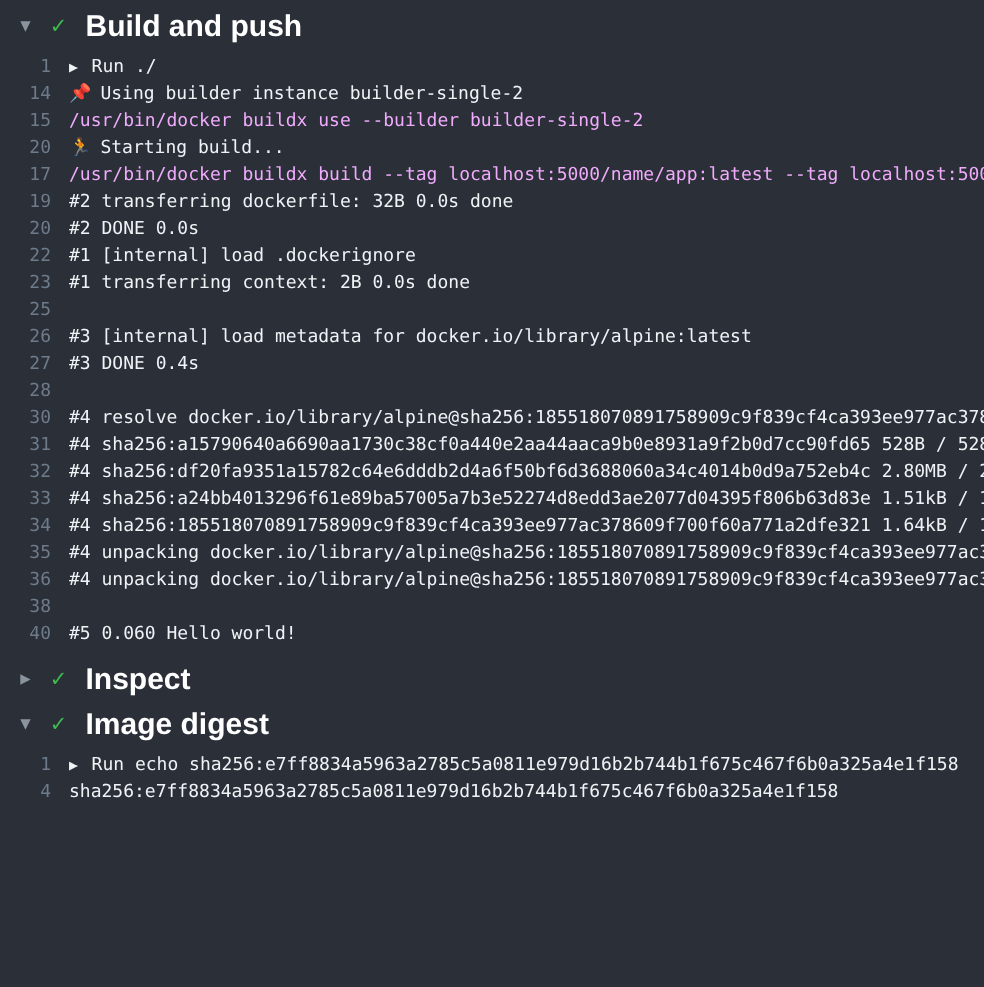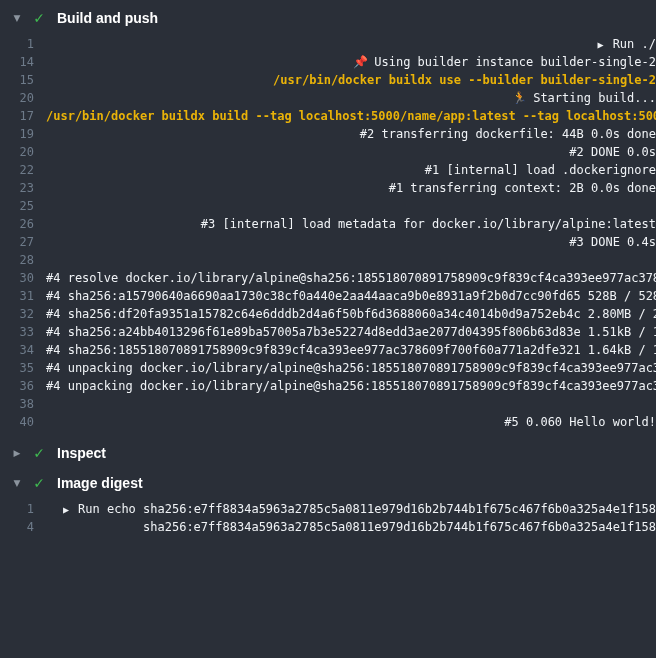--- a/index.html
+++ b/index.html
@@ -38,21 +38,21 @@
     text-align: center;
     color: #3fb950;
     font-weight: bold;
     font-size: 14px;
     font-family: "DejaVu Sans", "Liberation Sans", sans-serif;
   }
   .section-title {
     margin-left: 7px;
     color: #ffffff;
     font-weight: bold;
-    font-size: 14px;
+    font-size: 20px;
     font-family: "Liberation Sans", "DejaVu Sans", sans-serif;
   }
   .section-lines {
     padding: 2px 0 7px 0;
   }
   .log-line {
     display: flex;
     height: 18px;
     line-height: 18px;
     font-family: "DejaVu Sans Mono", "Liberation Mono", monospace;
@@ -68,25 +68,24 @@
     color: #6e7b8a;
     text-decoration: none;
     cursor: pointer;
     box-sizing: border-box;
     display: block;
   }
   .line-text {
     flex: 1;
     overflow: hidden;
     white-space: pre;
-    text-align: right;
   }
   .line-text .cmd {
-    color: #eab308;
-    font-weight: bold;
+    color: #f0abfc;
+    font-weight: normal;
   }
   .group-toggle {
     color: #f0f3f6;
     font-size: 10px;
     margin-right: 9px;
     cursor: pointer;
   }
   .emoji {
     margin-right: 6px;
   }
@@ -100,21 +99,21 @@
         <span class="caret">▼</span>
         <span class="check">✓</span>
         <span class="section-title">Build and push</span>
       </div>
       <div class="section-lines">
         <div class="log-line"><a class="line-num">1</a><span class="line-text"><span class="group-toggle">▶</span><span class="txt">Run ./</span></span></div>
         <div class="log-line"><a class="line-num">14</a><span class="line-text"><span class="emoji">📌</span><span class="txt">Using builder instance builder-single-2</span></span></div>
         <div class="log-line"><a class="line-num">15</a><span class="line-text"><span class="cmd">/usr/bin/docker buildx use --builder builder-single-2</span></span></div>
         <div class="log-line"><a class="line-num">20</a><span class="line-text"><span class="emoji">🏃</span><span class="txt">Starting build...</span></span></div>
         <div class="log-line"><a class="line-num">17</a><span class="line-text"><span class="cmd">/usr/bin/docker buildx build --tag localhost:5000/name/app:latest --tag localhost:5000/name/app:latest</span></span></div>
-        <div class="log-line"><a class="line-num">19</a><span class="line-text"><span class="txt">#2 transferring dockerfile: 44B 0.0s done</span></span></div>
+        <div class="log-line"><a class="line-num">19</a><span class="line-text"><span class="txt">#2 transferring dockerfile: 32B 0.0s done</span></span></div>
         <div class="log-line"><a class="line-num">20</a><span class="line-text"><span class="txt">#2 DONE 0.0s</span></span></div>
         <div class="log-line"><a class="line-num">22</a><span class="line-text"><span class="txt">#1 [internal] load .dockerignore</span></span></div>
         <div class="log-line"><a class="line-num">23</a><span class="line-text"><span class="txt">#1 transferring context: 2B 0.0s done</span></span></div>
         <div class="log-line"><a class="line-num">25</a><span class="line-text"><span class="txt"></span></span></div>
         <div class="log-line"><a class="line-num">26</a><span class="line-text"><span class="txt">#3 [internal] load metadata for docker.io/library/alpine:latest</span></span></div>
         <div class="log-line"><a class="line-num">27</a><span class="line-text"><span class="txt">#3 DONE 0.4s</span></span></div>
         <div class="log-line"><a class="line-num">28</a><span class="line-text"><span class="txt"></span></span></div>
         <div class="log-line"><a class="line-num">30</a><span class="line-text"><span class="txt">#4 resolve docker.io/library/alpine@sha256:185518070891758909c9f839cf4ca393ee977ac378609f700f60a771a2dfe321</span></span></div>
         <div class="log-line"><a class="line-num">31</a><span class="line-text"><span class="txt">#4 sha256:a15790640a6690aa1730c38cf0a440e2aa44aaca9b0e8931a9f2b0d7cc90fd65 528B / 528B done</span></span></div>
         <div class="log-line"><a class="line-num">32</a><span class="line-text"><span class="txt">#4 sha256:df20fa9351a15782c64e6dddb2d4a6f50bf6d3688060a34c4014b0d9a752eb4c 2.80MB / 2.80MB done</span></span></div>

